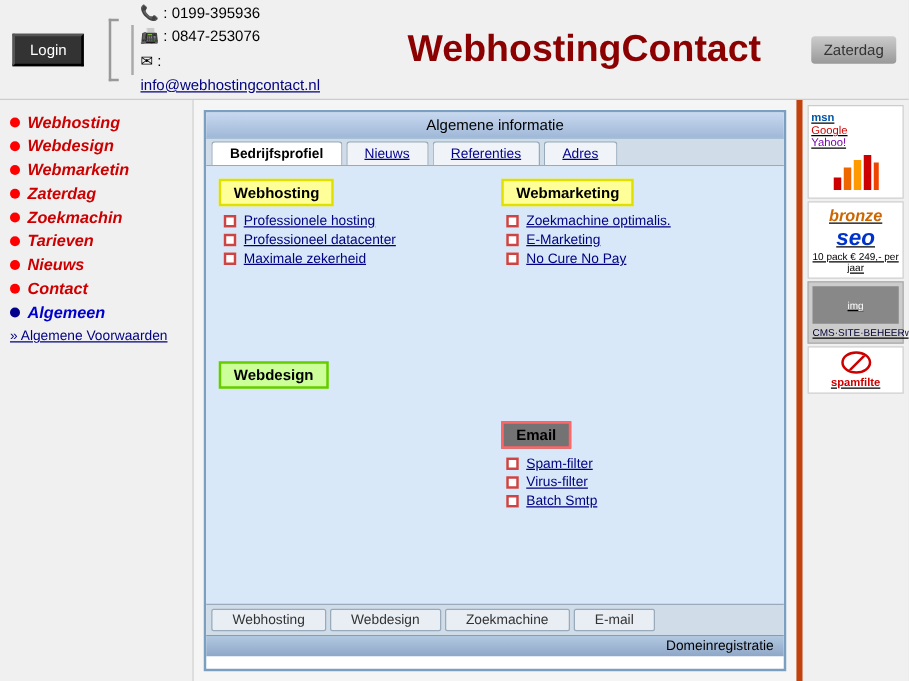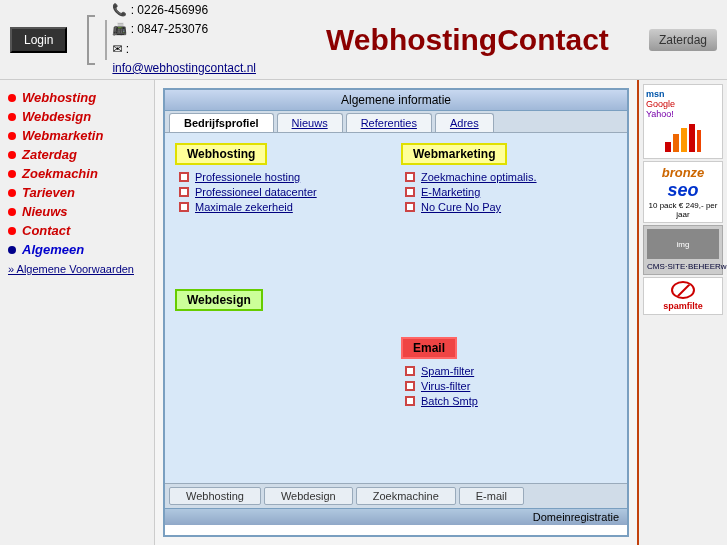--- a/index.html
+++ b/index.html
@@ -176,21 +176,21 @@
       display: inline-block;
       padding: 2px 10px;
       font-size: 12px;
       font-weight: bold;
       color: #000;
       border: 2px solid;
       margin-bottom: 6px;
     }
     .section-title.yellow { background: #ffff99; border-color: #e0e000; }
     .section-title.green { background: #ccff99; border-color: #66cc00; }
-    .section-title.pink { background: #ef4444; border-color: #ff6666; margin-top: 48px; }
+    .section-title.pink { background: #737373; border-color: #ff6666; margin-top: 48px; }
 
     .section-items { padding-left: 4px; }
     .section-item {
       display: flex;
       align-items: center;
       margin-bottom: 3px;
       cursor: pointer;
     }
     .item-bullet {
       width: 10px;
@@ -231,26 +231,27 @@
       padding: 2px 8px;
       font-size: 11px;
       color: #000;
       border-top: 1px solid #7a9fc0;
     }
 
     
     .right-sidebar {
       width: 90px;
       background: #f0f0f0;
-      border-left: 2px solid #c2410c;
+      border-left: 5px solid #c2410c;
       overflow: hidden;
       display: flex;
       flex-direction: column;
       gap: 2px;
       padding: 4px;
+      text-decoration: underline;
     }
     .ad-box {
       background: #fff;
       border: 1px solid #ccc;
       text-align: center;
       padding: 4px 2px;
       font-size: 9px;
     }
     .ad-box .msn-logos {
       display: flex;
@@ -328,21 +329,21 @@
 <body>
 
 <div class="header">
   <button class="login-btn">Login</button>
   <div class="header-bracket">
     <div class="bracket-left"></div>
     <div style="width:2px;height:40px;background:#aaa;margin:0 5px;"></div>
     <div class="contact-info">
       <div>
         <span>📞</span>
-        <span>: 0226-456996</span>
+        <span>: 0199-395936</span>
       </div>
       <div>
         <span>📠</span>
         <span>: 0847-253076</span>
       </div>
       <div>
         <span>✉</span>
         <span>:</span>
       </div>
       <div style="color:#000080;text-decoration:underline;cursor:pointer;">info@webhostingcontact.nl</div>

